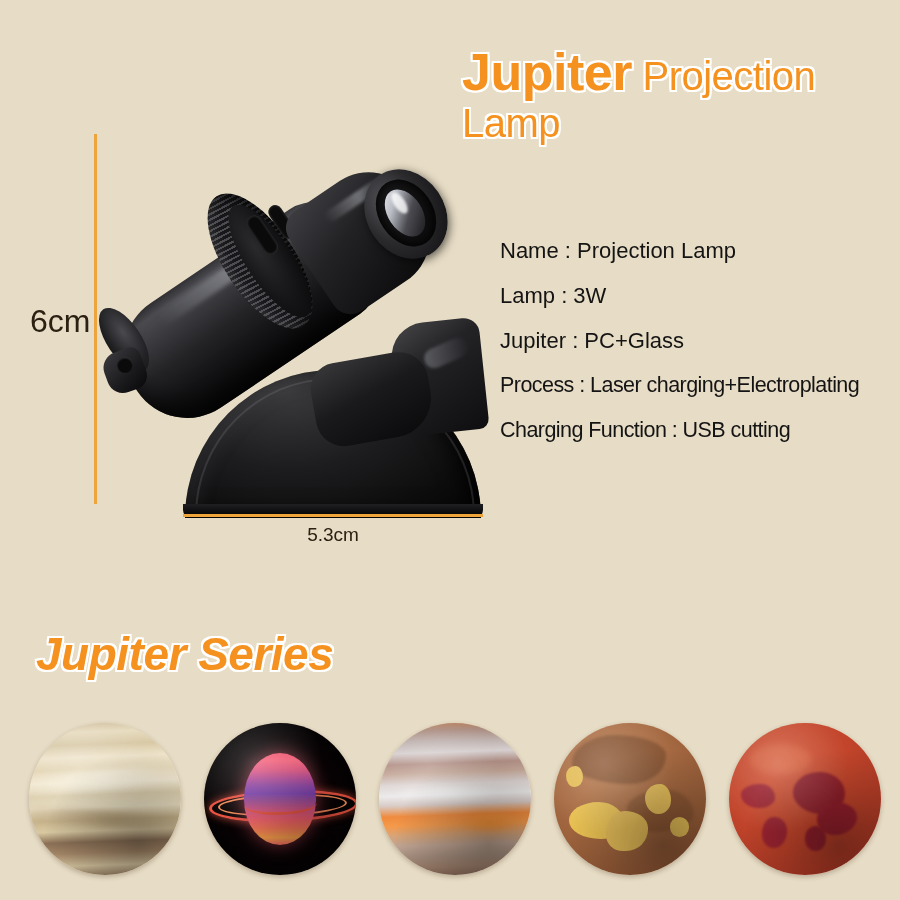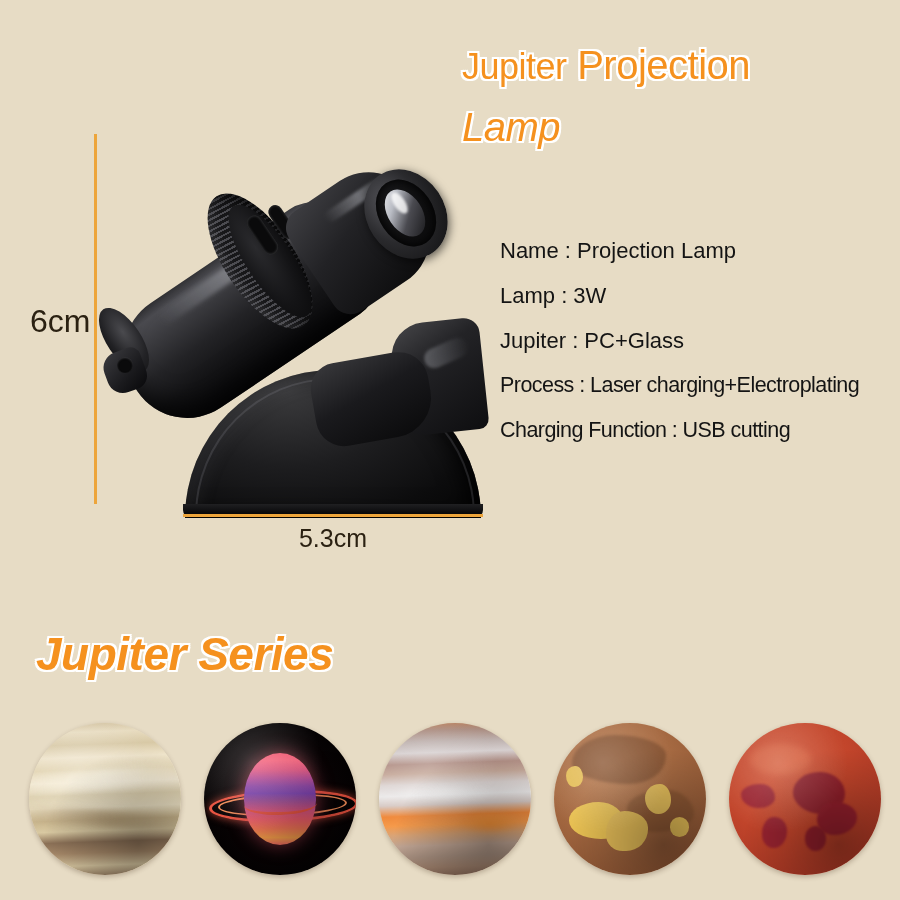--- a/index.html
+++ b/index.html
@@ -33,33 +33,32 @@
     -webkit-text-stroke: 3px #ffffff;
     paint-order: stroke fill;
     text-shadow:
       -2px -2px 0 #fff,  2px -2px 0 #fff,
       -2px  2px 0 #fff,  2px  2px 0 #fff,
        0   -2px 0 #fff,  0    2px 0 #fff,
       -2px  0   0 #fff,  2px  0   0 #fff;
     white-space: nowrap;
   }
   .title-main {
-    font-size: 36px;
-    font-weight: normal;
+    font-size: 52px;
+    font-weight: bold;
     letter-spacing: -0.5px;
   }
   .title-sub {
     font-size: 40px;
     font-weight: normal;
     letter-spacing: -0.5px;
   }
   .title-row2 {
     display: block;
-    margin-top: 19px;
-    font-style: italic;
+    margin-top: 2px;
   }
 
   
   .spec-list {
     position: absolute;
     left: 500px;
     top: 228px;
     width: 390px;
   }
   .spec-row {
@@ -97,21 +96,21 @@
     color: #2b2112;
     font-size: 32px;
   }
   .dim-label-h {
     position: absolute;
     left: 183px;
     top: 524px;
     width: 300px;
     text-align: center;
     color: #2b2112;
-    font-size: 25px;
+    font-size: 19px;
   }
 
   
   .product {
     position: absolute;
     left: 105px;
     top: 125px;
     width: 380px;
     height: 390px;
   }

